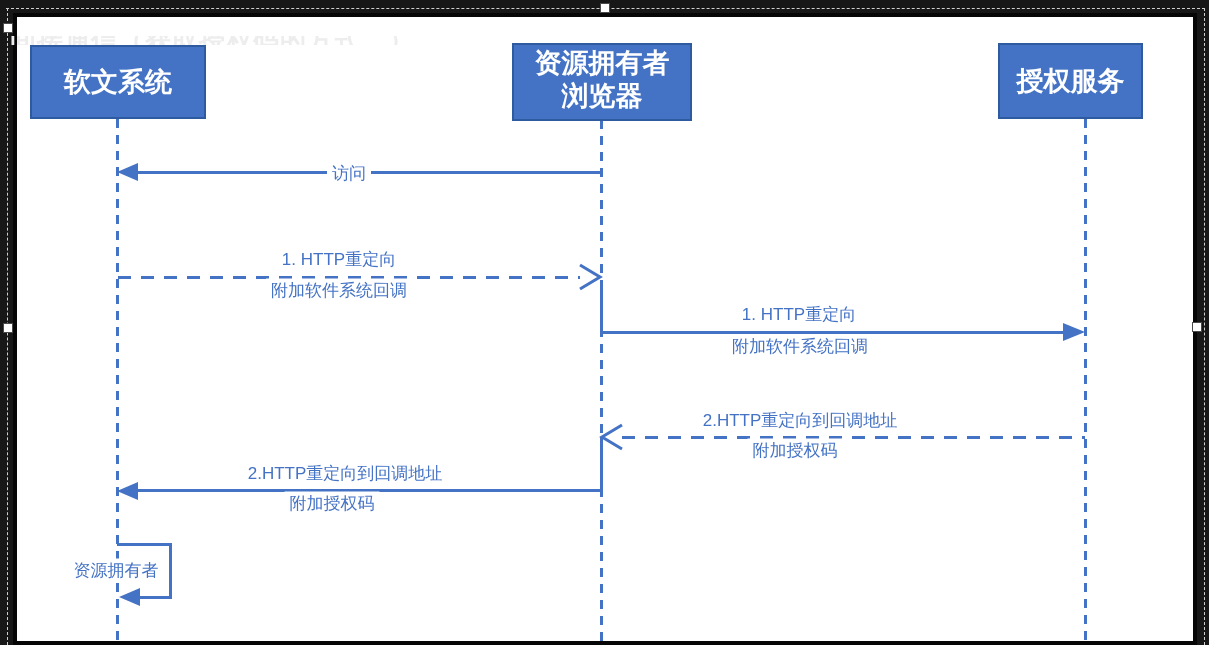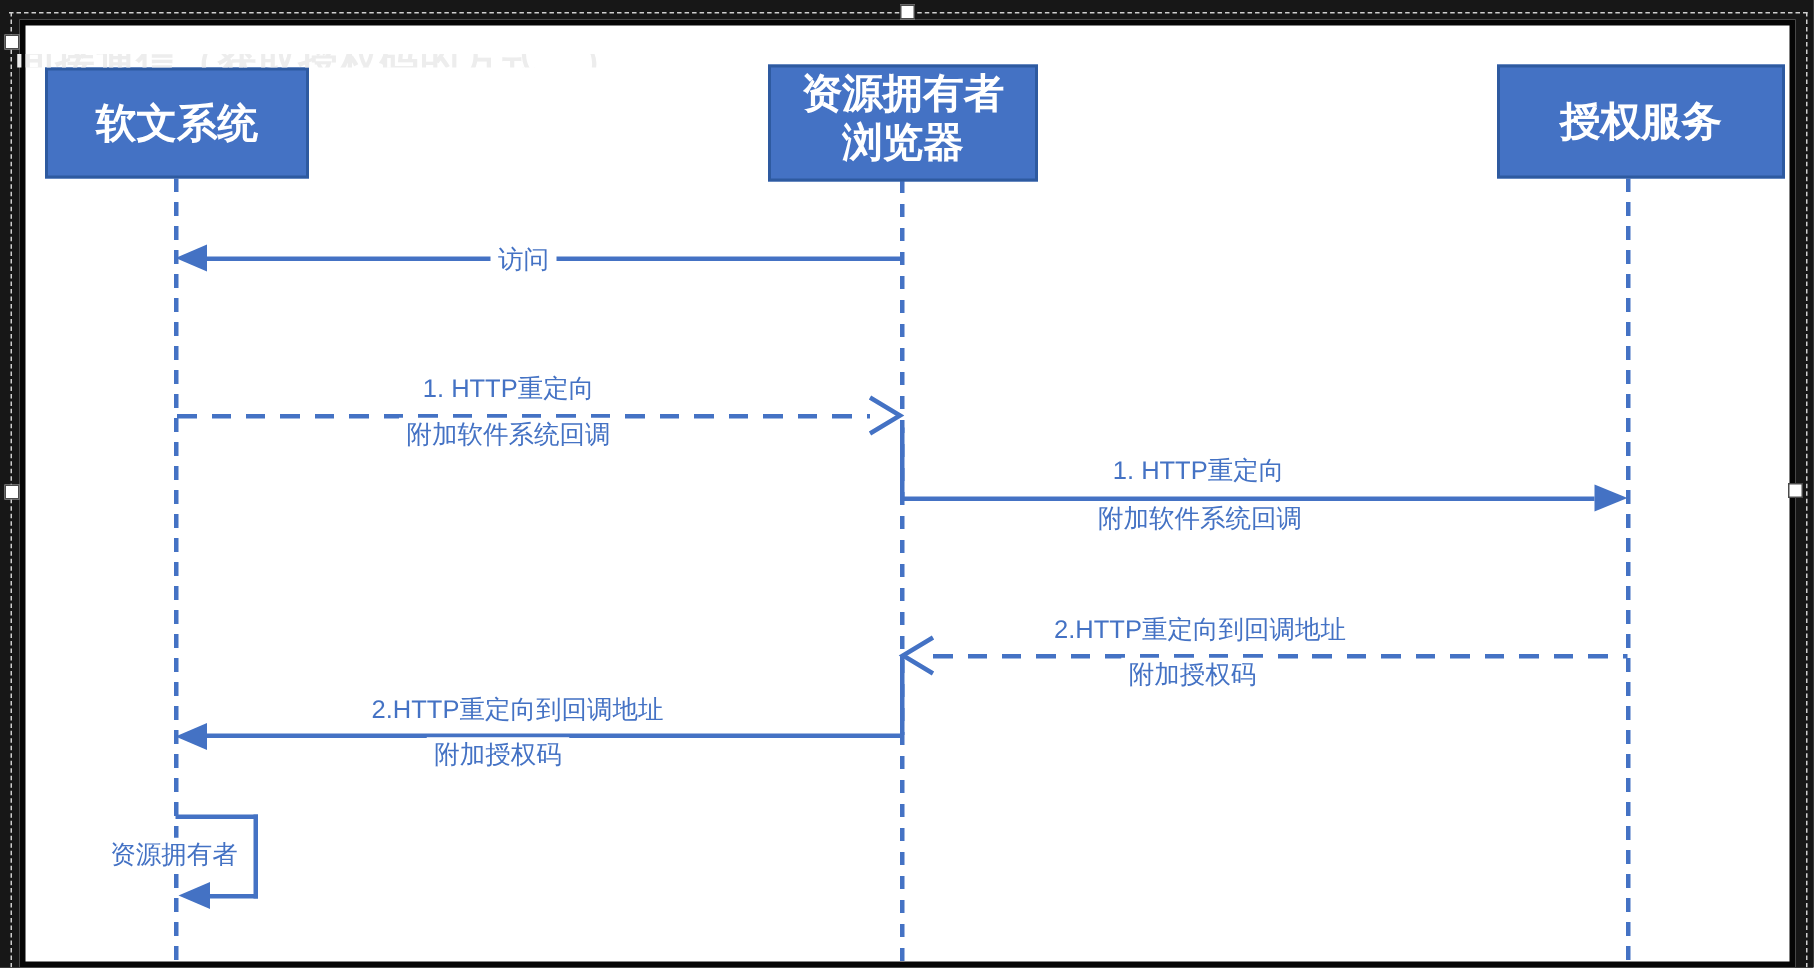--- a/index.html
+++ b/index.html
@@ -64,21 +64,21 @@
   <div class="lifeline" style="left:600px;top:120px;height:525px;"></div>
   <div class="lifeline" style="left:1084px;top:119px;height:526px;"></div>
 
   <div class="actor" style="left:30px;top:45px;width:176px;height:74px;">
     <span>软文系统</span>
   </div>
   <div class="actor" style="left:512px;top:43px;width:180px;height:78px;font-family:Liberation Mono, monospace;">
     <span>资源拥有者</span>
     <span>浏览器</span>
   </div>
-  <div class="actor" style="left:998px;top:43px;width:192px;height:76px;">
+  <div class="actor" style="left:998px;top:43px;width:145px;height:76px;">
     <span>授权服务</span>
   </div>
 
   <div class="mline" style="left:136px;top:171px;width:465px;"></div>
   <div class="ah left" style="left:117px;top:163px;"></div>
   <span class="mlabel" style="left:349px;top:173px;">访问</span>
 
   <div class="mdash" style="left:118px;top:276px;width:462px;"></div>
   <svg class="openhead" style="left:577px;top:262px;" width="26" height="30">
     <path d="M3 3 L23 15 L3 27" fill="none" stroke="#4472C4" stroke-width="3"></path>

